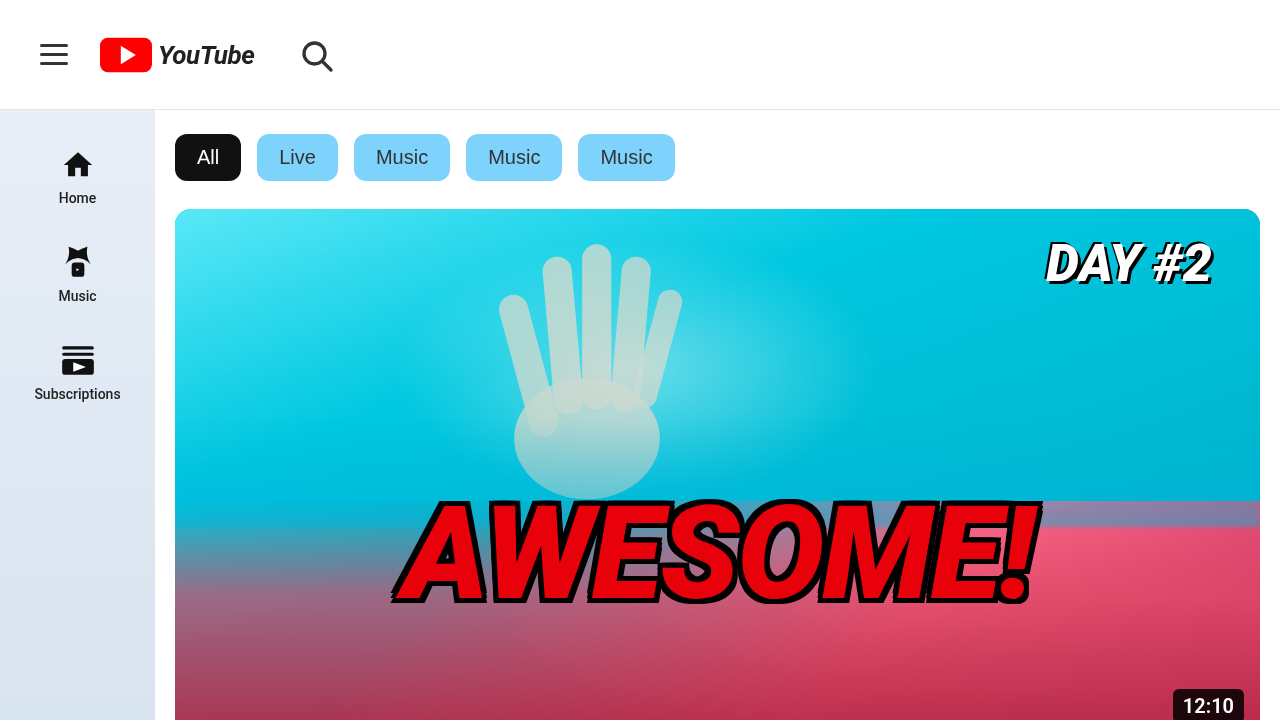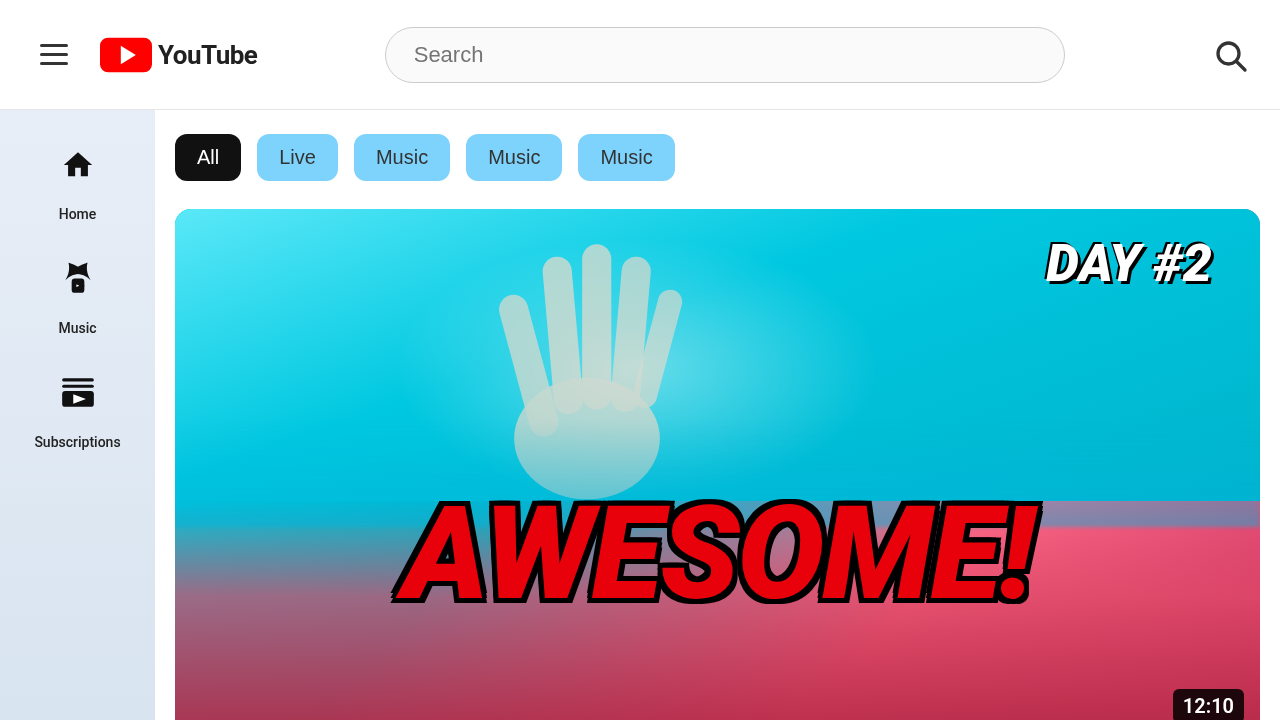--- a/index.html
+++ b/index.html
@@ -43,20 +43,21 @@
       background: #333;
       border-radius: 2px;
     }
 
     .logo {
       display: flex;
       align-items: center;
       gap: 6px;
       text-decoration: none;
       flex-shrink: 0;
+      font-style: italic;
     }
     .logo-icon {
       width: 52px;
       height: 36px;
     }
     .logo-text {
       font-size: 26px;
       font-weight: 700;
       color: #212121;
       letter-spacing: -0.5px;
@@ -104,21 +105,21 @@
       gap: 0;
     }
 
     .sidebar-item {
       display: flex;
       flex-direction: column;
       align-items: center;
       padding: 18px 6px;
       cursor: pointer;
       width: 100%;
-      gap: 24px;
+      gap: 8px;
     }
     .sidebar-label {
       font-size: 14px;
       color: #222;
       font-weight: 500;
     }
 
     
     .shorts-icon-svg {
       width: 38px;
@@ -242,23 +243,20 @@
   </button>
 
   <a class="logo" href="#">
     <svg class="logo-icon" viewBox="0 0 90 60" xmlns="http://www.w3.org/2000/svg">
       <rect width="90" height="60" rx="14" fill="#FF0000"></rect>
       <polygon points="36,14 36,46 62,30" fill="#FFFFFF"></polygon>
     </svg>
     <span class="logo-text">YouTube</span>
   </a>
 
-  <div class="search-wrapper">
-    <input class="search-bar" type="text" placeholder="Search" style="">
-  </div>
 
   <button class="search-btn">
     <svg class="search-icon-svg" viewBox="0 0 24 24" fill="none" stroke="#333" stroke-width="2.2" stroke-linecap="round" stroke-linejoin="round">
       <circle cx="11" cy="11" r="7"></circle>
       <line x1="16.5" y1="16.5" x2="22" y2="22"></line>
     </svg>
   </button>
 </div>
 
 <div class="sidebar">

